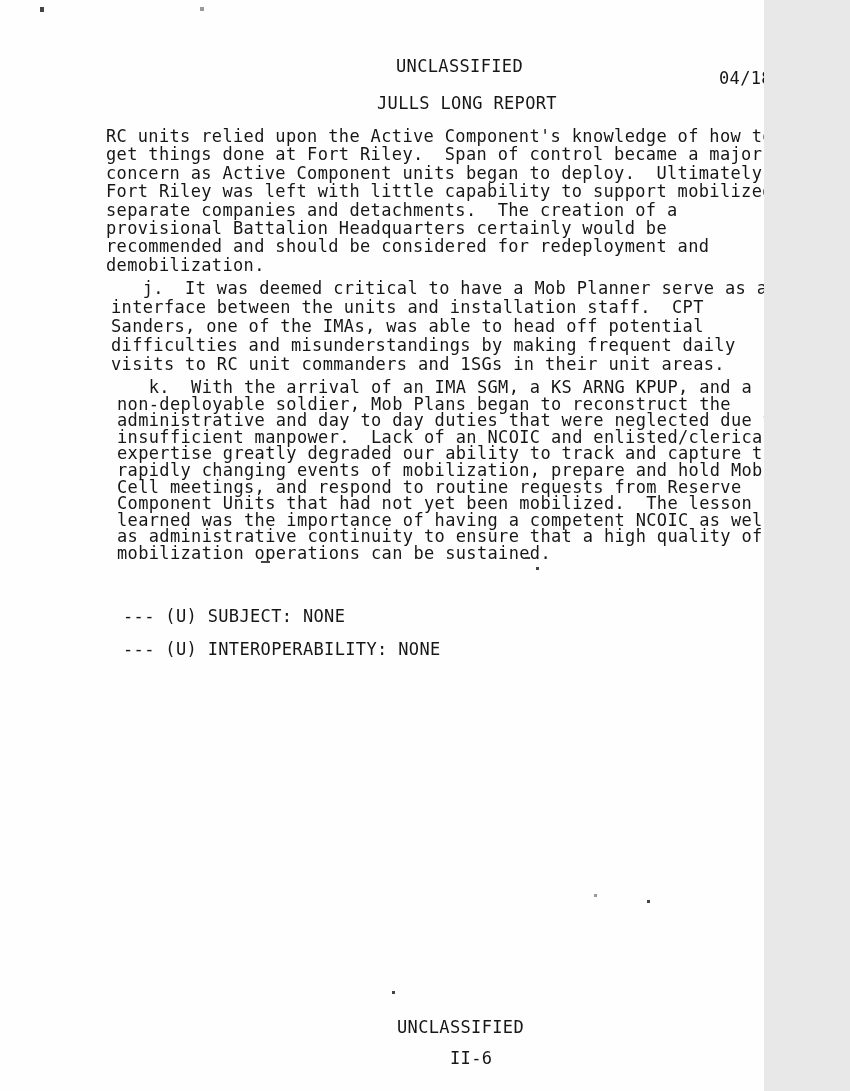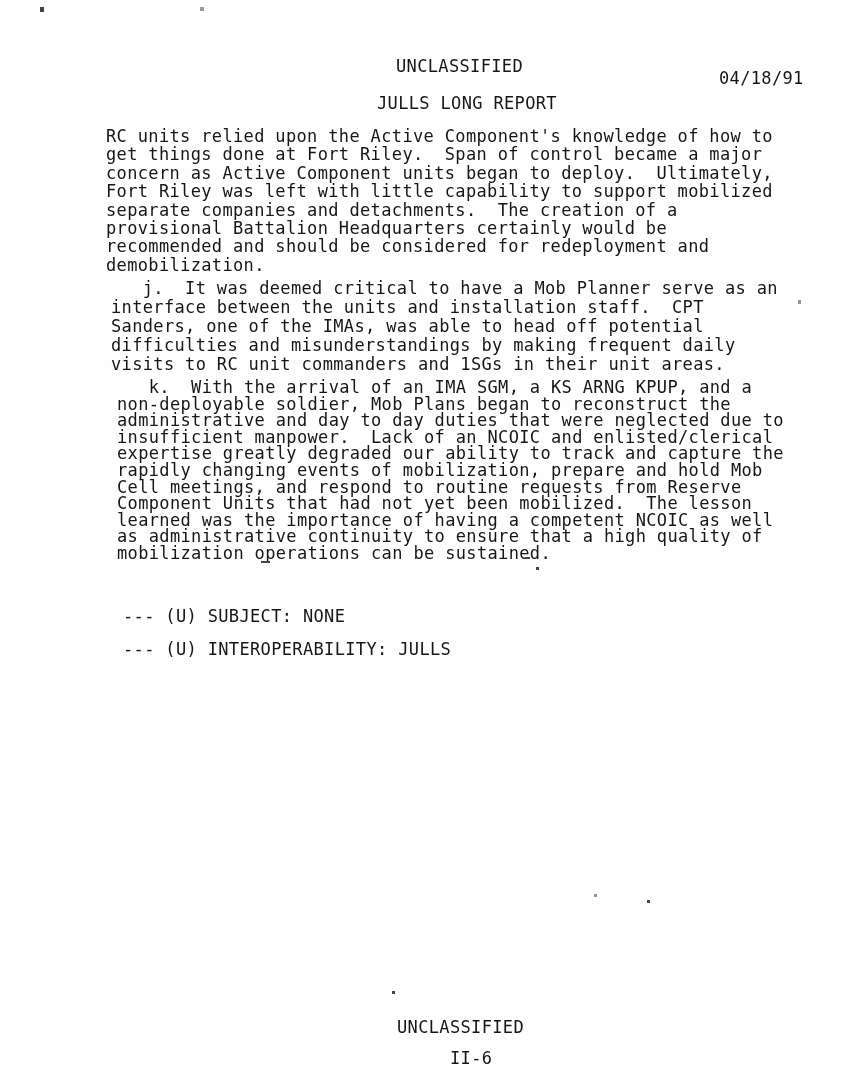--- a/index.html
+++ b/index.html
@@ -1,18 +1,18 @@
 <!DOCTYPE html>
 <html><head>
 <meta charset="utf-8">
 <style>
   html, body { margin: 0; padding: 0; background: #e8e8e8; }
   .page {
     position: relative;
-    width: 850px;
+    width: 764px;
     height: 1091px;
     background: #fefefe;
     overflow: hidden;
     font-family: "DejaVu Sans Mono", "Liberation Mono", monospace;
     color: #161616;
   }
   .blk {
     position: absolute;
     margin: 0;
     font-family: inherit;
@@ -58,21 +58,21 @@
 administrative and day to day duties that were neglected due to
 insufficient manpower.  Lack of an NCOIC and enlisted/clerical
 expertise greatly degraded our ability to track and capture the
 rapidly changing events of mobilization, prepare and hold Mob
 Cell meetings, and respond to routine requests from Reserve
 Component Units that had not yet been mobilized.  The lesson
 learned was the importance of having a competent NCOIC as well
 as administrative continuity to ensure that a high quality of
 mobilization operations can be sustained.</pre>
 
-  <pre class="blk" style="left:123px; top:640px;">--- (U) INTEROPERABILITY: JULLS</pre>
+  <pre class="blk" style="left:123px; top:640px;">--- (U) INTEROPERABILITY: NONE</pre>
 
 
   <pre class="blk" style="left:397px; top:1018px;">UNCLASSIFIED</pre>
 
   <pre class="blk" style="left:421px; top:1049px;margin-left:29px;">II-6</pre>
 
   <div class="speck" style="left:40px; top:7px; width:4px; height:5px;"></div>
   <div class="speck light" style="left:200px; top:7px; width:4px; height:4px;"></div>
   <div class="speck" style="left:261px; top:561px; width:9px; height:2px;"></div>
   <div class="speck" style="left:525px; top:557px; width:5px; height:2px;"></div>

